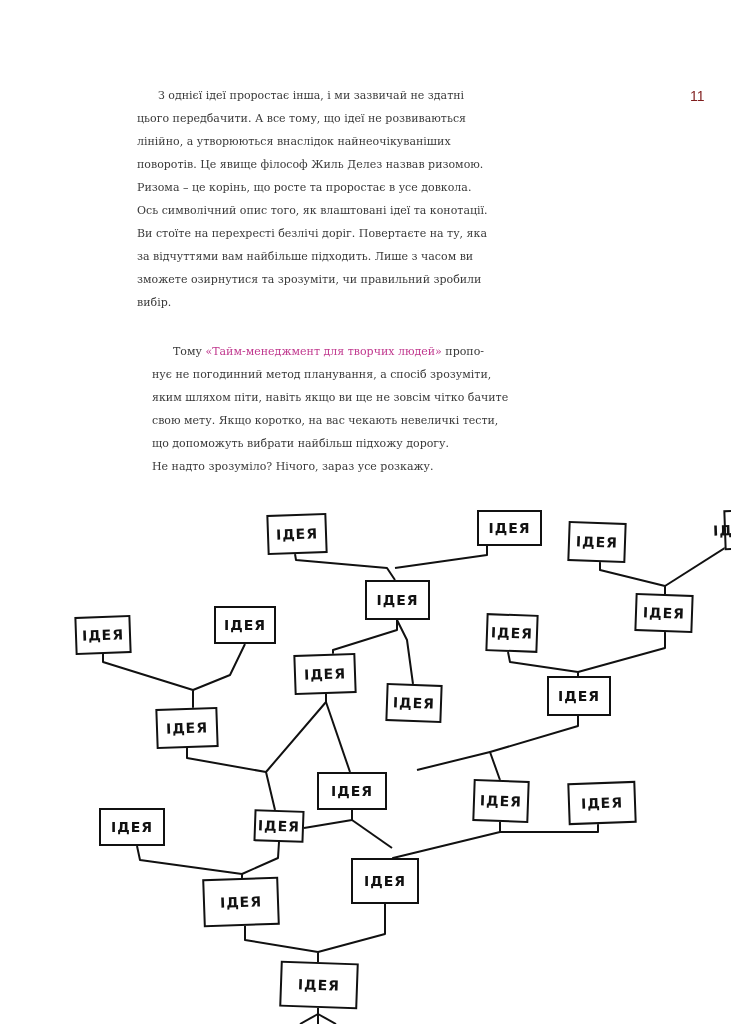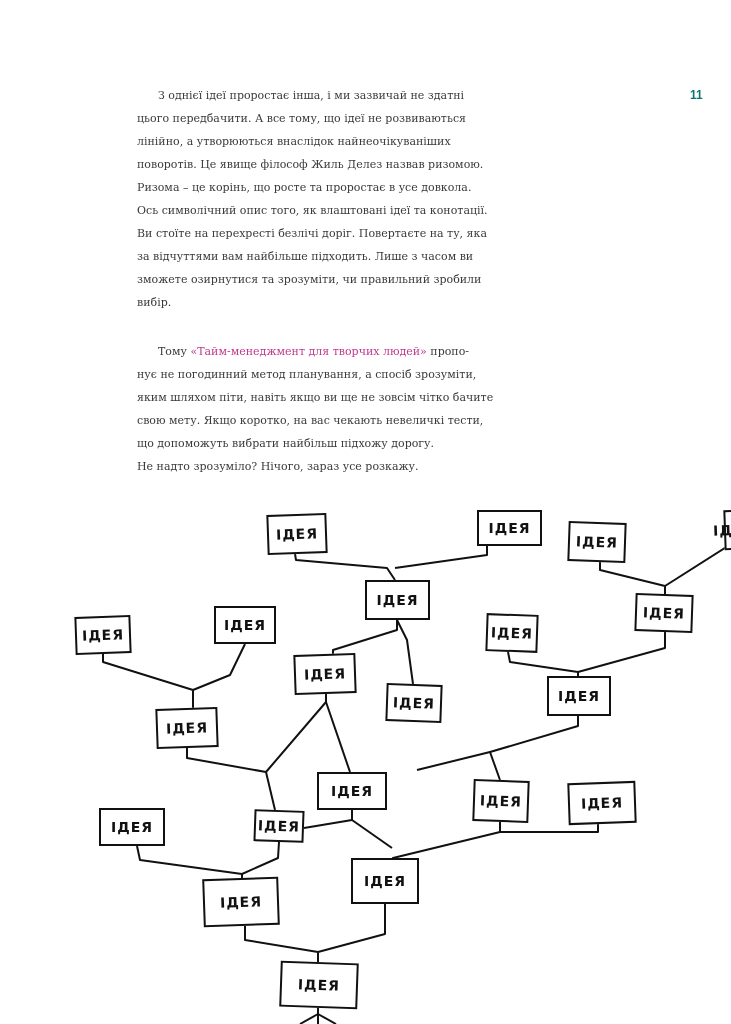--- a/index.html
+++ b/index.html
@@ -1,23 +1,23 @@
 <!DOCTYPE html>
 <html><head>
   <meta charset="utf-8">
   <style>
     html, body { margin: 0; padding: 0; background: #ffffff; }
     body { width: 731px; height: 1024px; position: relative; overflow: hidden;
            font-family: "DejaVu Serif", serif; color: #3a3a3a; }
     .page-number { position: absolute; left: 690px; top: 88px; font-family: "Liberation Sans", sans-serif;
-                   font-weight: bold; font-size: 12px; color: #0f766e; }
+                   font-weight: normal; font-size: 14px; color: #7f1d1d; }
     .text-block { position: absolute; left: 137px; width: 500px; font-size: 11px; line-height: 23px; }
     .para { margin: 0; white-space: pre-line; }
     .p1 { top: 84px; }
-    .p2 { top: 340px; }
+    .p2 { top: 340px; margin-left: 15px; }
     .indent { display: inline-block; width: 21px; }
     .accent { color: #c0388e; }
     .diagram { position: absolute; left: 0; top: 490px; width: 731px; height: 534px; }
     .diagram svg { position: absolute; left: 0; top: 0; }
     .node { position: absolute; border: 2.5px solid #111; background: #fff; box-sizing: border-box;
             font-family: "DejaVu Sans", sans-serif; font-size: 14px; font-weight: bold; color: #111;
             display: flex; align-items: center; justify-content: center; letter-spacing: 1px; }
   </style>
 </head>
 <body>

